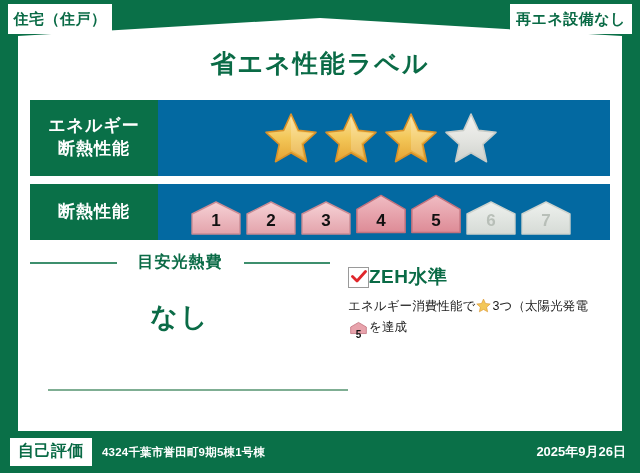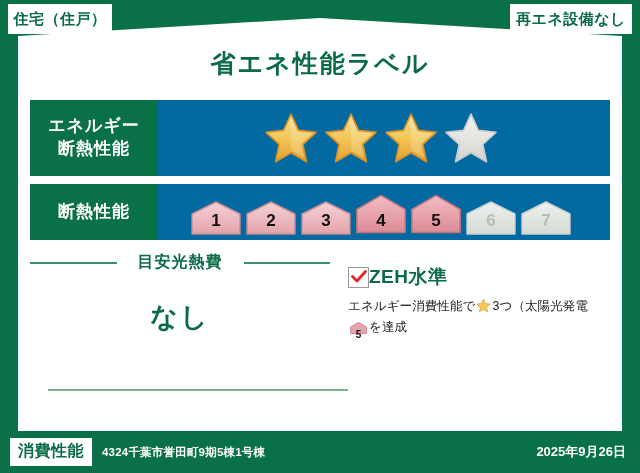--- a/index.html
+++ b/index.html
@@ -470,18 +470,18 @@
         </div>
       </div>
 
     </div>
 
   </div>
 
   <div class="mid-rule"></div>
 
   <div class="bottom-strip">
-    <div class="self-eval">消費性能</div>
+    <div class="self-eval">自己評価</div>
     <div class="address">4324千葉市誉田町9期5棟1号棟</div>
     <div class="issue-date">2025年9月26日</div>
   </div>
 
 </div>
 
 </body></html>

